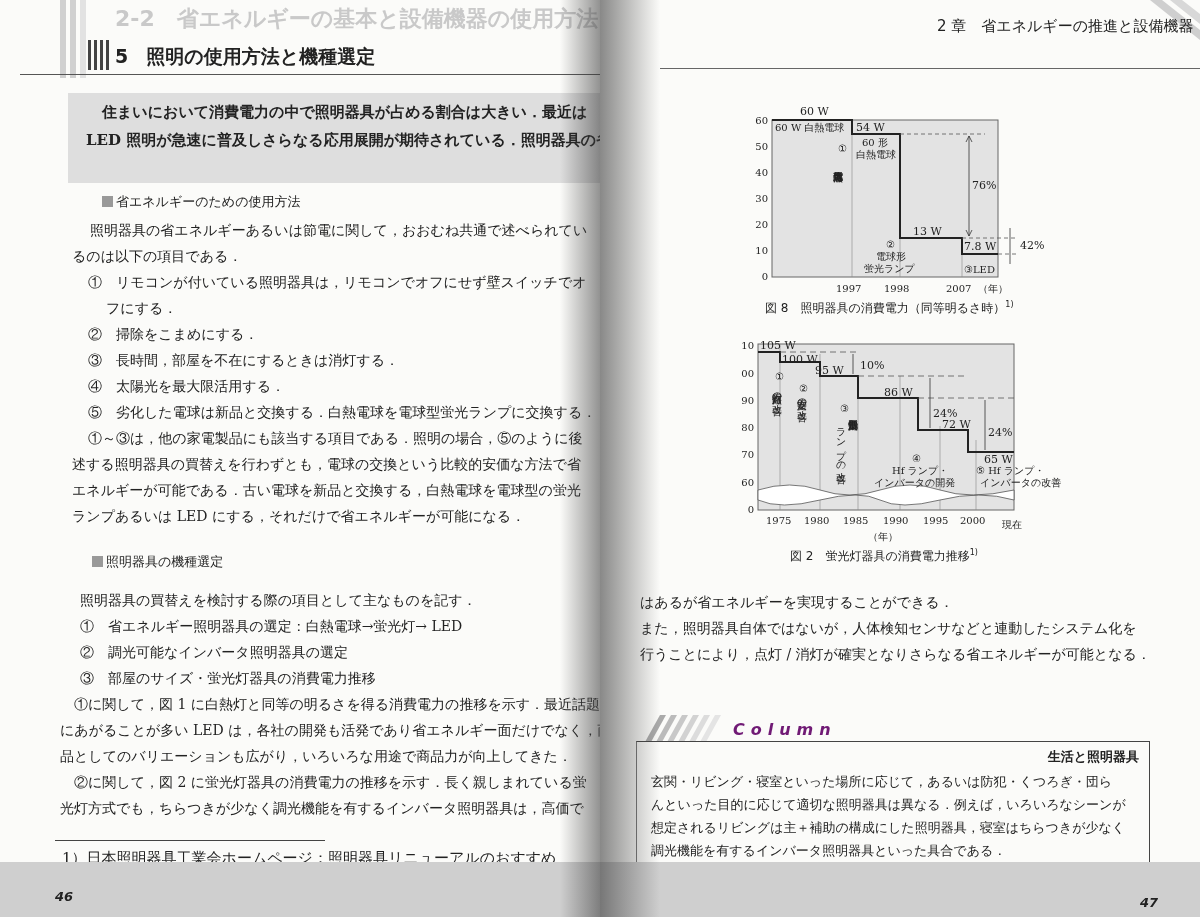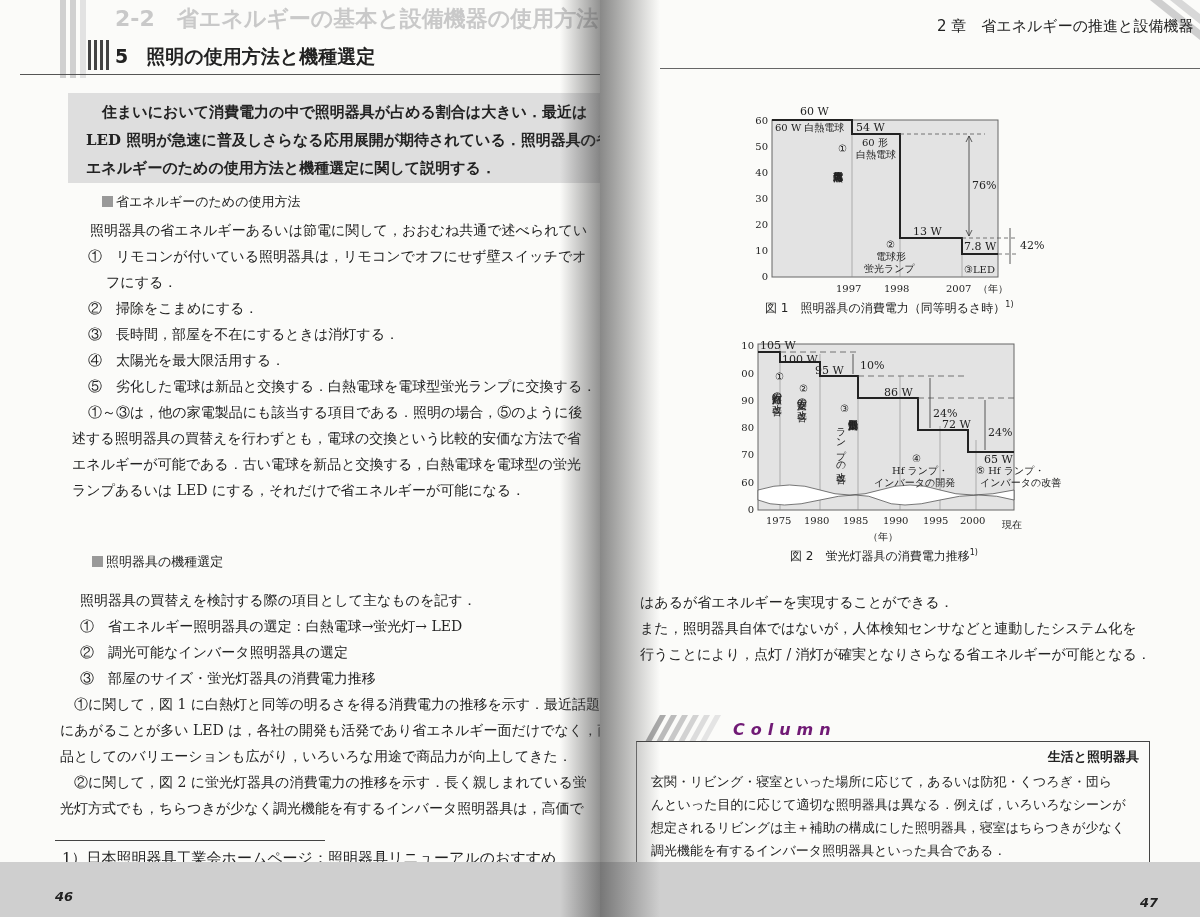--- a/index.html
+++ b/index.html
@@ -60,28 +60,28 @@
   </div>
   <div class="sec-title sans">2-2　省エネルギーの基本と設備機器の使用方法</div>
   <div class="sub-title sans">
     <span class="num">5</span><span>照明の使用方法と機種選定</span>
   </div>
   <div class="hdr-rule"></div>
 
   <div class="lead">
     <p class="first">住まいにおいて消費電力の中で照明器具が占める割合は大きい．最近は</p>
     <p>LED 照明が急速に普及しさらなる応用展開が期待されている．照明器具の省</p>
-    <p>エネルギーのための使用方法と機種選定に関して説明する．</p>
   </div>
 
   <div class="h2 sans" style="top:193px">
     <span class="sq"></span><span>省エネルギーのための使用方法</span>
   </div>
   <div class="body" style="left:72px;top:217px">
     <p style="padding-left:18px">照明器具の省エネルギーあるいは節電に関して，おおむね共通で述べられてい</p>
+    <p>るのは以下の項目である．</p>
     <p style="padding-left:16px"><span>①</span>　<span>リモコンが付いている照明器具は，リモコンでオフにせず壁スイッチでオ</span></p>
     <p style="padding-left:34px">フにする．</p>
     <p style="padding-left:16px"><span>②</span>　<span>掃除をこまめにする．</span></p>
     <p style="padding-left:16px"><span>③</span>　<span>長時間，部屋を不在にするときは消灯する．</span></p>
     <p style="padding-left:16px"><span>④</span>　<span>太陽光を最大限活用する．</span></p>
     <p style="padding-left:16px"><span>⑤</span>　<span>劣化した電球は新品と交換する．白熱電球を電球型蛍光ランプに交換する．</span></p>
     <p style="padding-left:16px">①～③は，他の家電製品にも該当する項目である．照明の場合，⑤のように後</p>
     <p>述する照明器具の買替えを行わずとも，電球の交換という比較的安価な方法で省</p>
     <p>エネルギーが可能である．古い電球を新品と交換する，白熱電球を電球型の蛍光</p>
     <p>ランプあるいは LED にする，それだけで省エネルギーが可能になる．</p>
@@ -159,21 +159,21 @@
         <polyline points="226,130 229,136 232,130" fill="none"></polyline>
         <line x1="270" y1="128" x2="270" y2="164"></line>
       </g>
     <text x="232" y="89">76%</text>
     <text x="280" y="149">42%</text>
     <text x="96" y="192" font-size="10">1997</text>
     <text x="144" y="192" font-size="10">1998</text>
     <text x="206" y="192" font-size="10">2007</text>
     <text x="238" y="192" font-size="10">（年）</text>
   </svg>
-  <div class="cap sans" style="left:165px;top:300px"><span>図 1　照明器具の消費電力（同等明るさ時）</span><sup>1)</sup></div>
+  <div class="cap sans" style="left:165px;top:300px"><span>図 8　照明器具の消費電力（同等明るさ時）</span><sup>1)</sup></div>
 
   <svg class="chart" style="left:140px;top:332px" width="330" height="210" viewBox="0 0 330 210" font-family="DejaVu Serif, serif" font-size="11" fill="#222">
     <rect x="18" y="12" width="256" height="166" fill="#e3e3e3" stroke="#666"></rect>
     <g stroke="#888" stroke-width="0.6">
         <line x1="40" y1="12" x2="40" y2="178"></line>
         <line x1="80" y1="22" x2="80" y2="178"></line>
         <line x1="118" y1="44" x2="118" y2="178"></line>
         <line x1="160" y1="44" x2="160" y2="178"></line>
         <line x1="200" y1="94" x2="200" y2="178"></line>
         <line x1="236" y1="108" x2="236" y2="178"></line>

